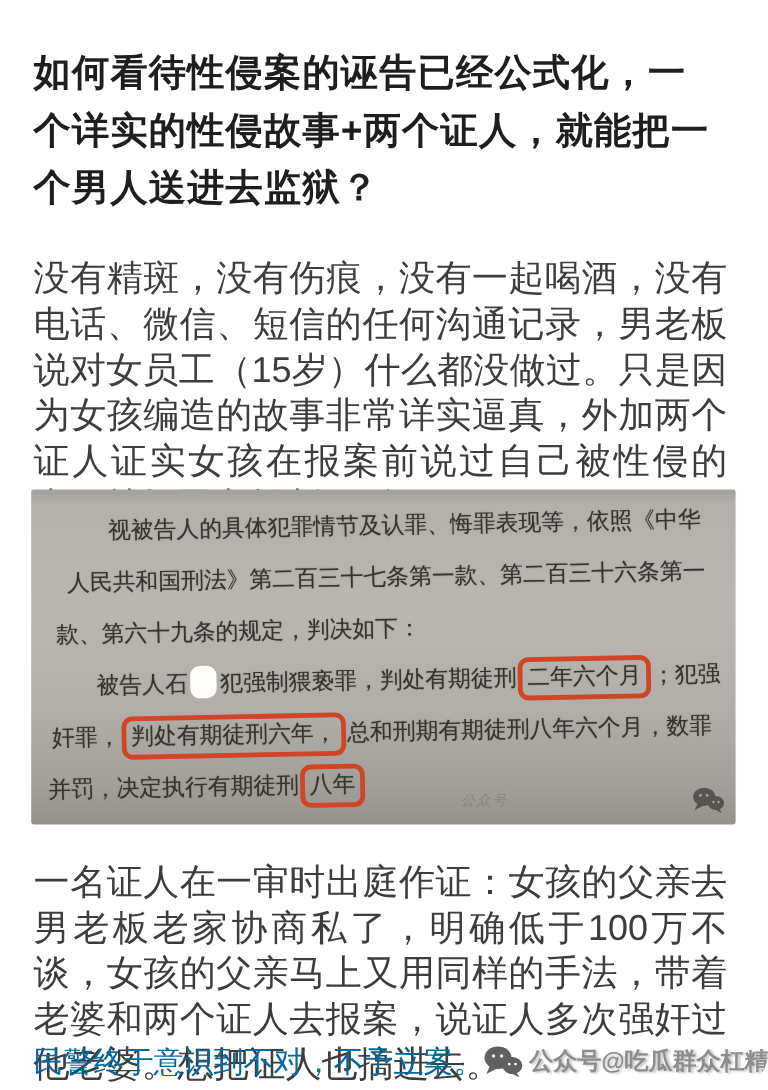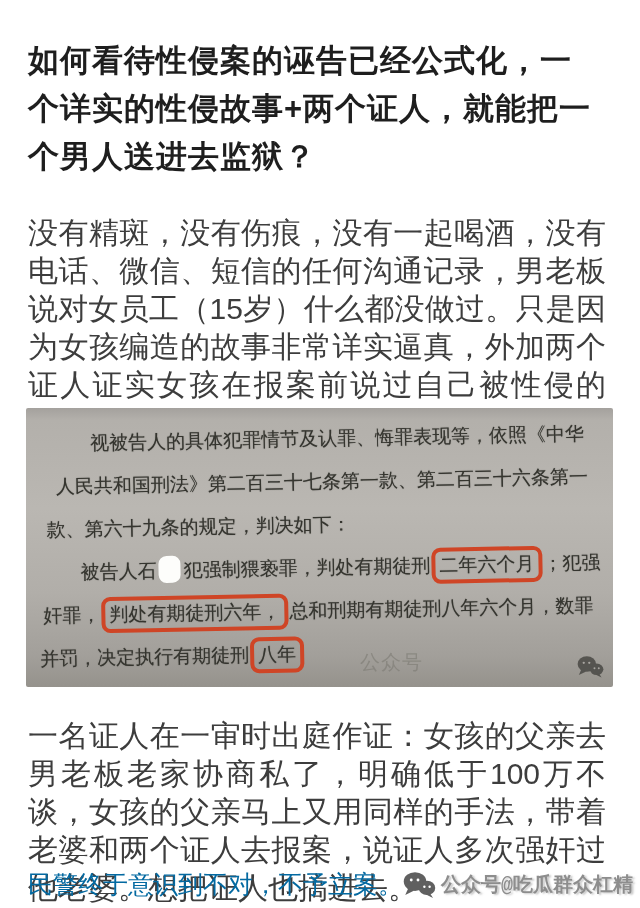--- a/index.html
+++ b/index.html
@@ -61,30 +61,30 @@
     position:absolute; right:9px; bottom:9px;
     display:flex; align-items:center; gap:5px;
     font-family:"Liberation Sans", sans-serif;
     font-size:20px; font-weight:700; color:#45443f;
     text-shadow:0 0 2px rgba(90,88,84,.6);
     opacity:.88;
   }
   .doc-wm-faint {
     position:absolute; right:190px; bottom:11px;
     font-family:"Liberation Sans", sans-serif;
-    font-size:20px; color:rgba(120,118,112,.55);
+    font-size:12px; color:rgba(120,118,112,.55);
     letter-spacing:1px;
+    font-style:italic;
   }
   
   .footer-wm {
     display:flex; align-items:center; gap:5px;
     font-size:20px; color:#8d8d8d; font-weight:700;
     white-space:nowrap;
     text-shadow:2px 1px 2px rgba(150,150,150,.55);
-    font-family:Liberation Mono, monospace;
   }
   .wm-icon { flex:0 0 auto; }
 </style>
 </head>
 <body>
 
 <div class="page">
 
   <div class="title">如何看待性侵案的诬告已经公式化，一个详实的性侵故事+两个证人，就能把一个男人送进去监狱？</div>
 

